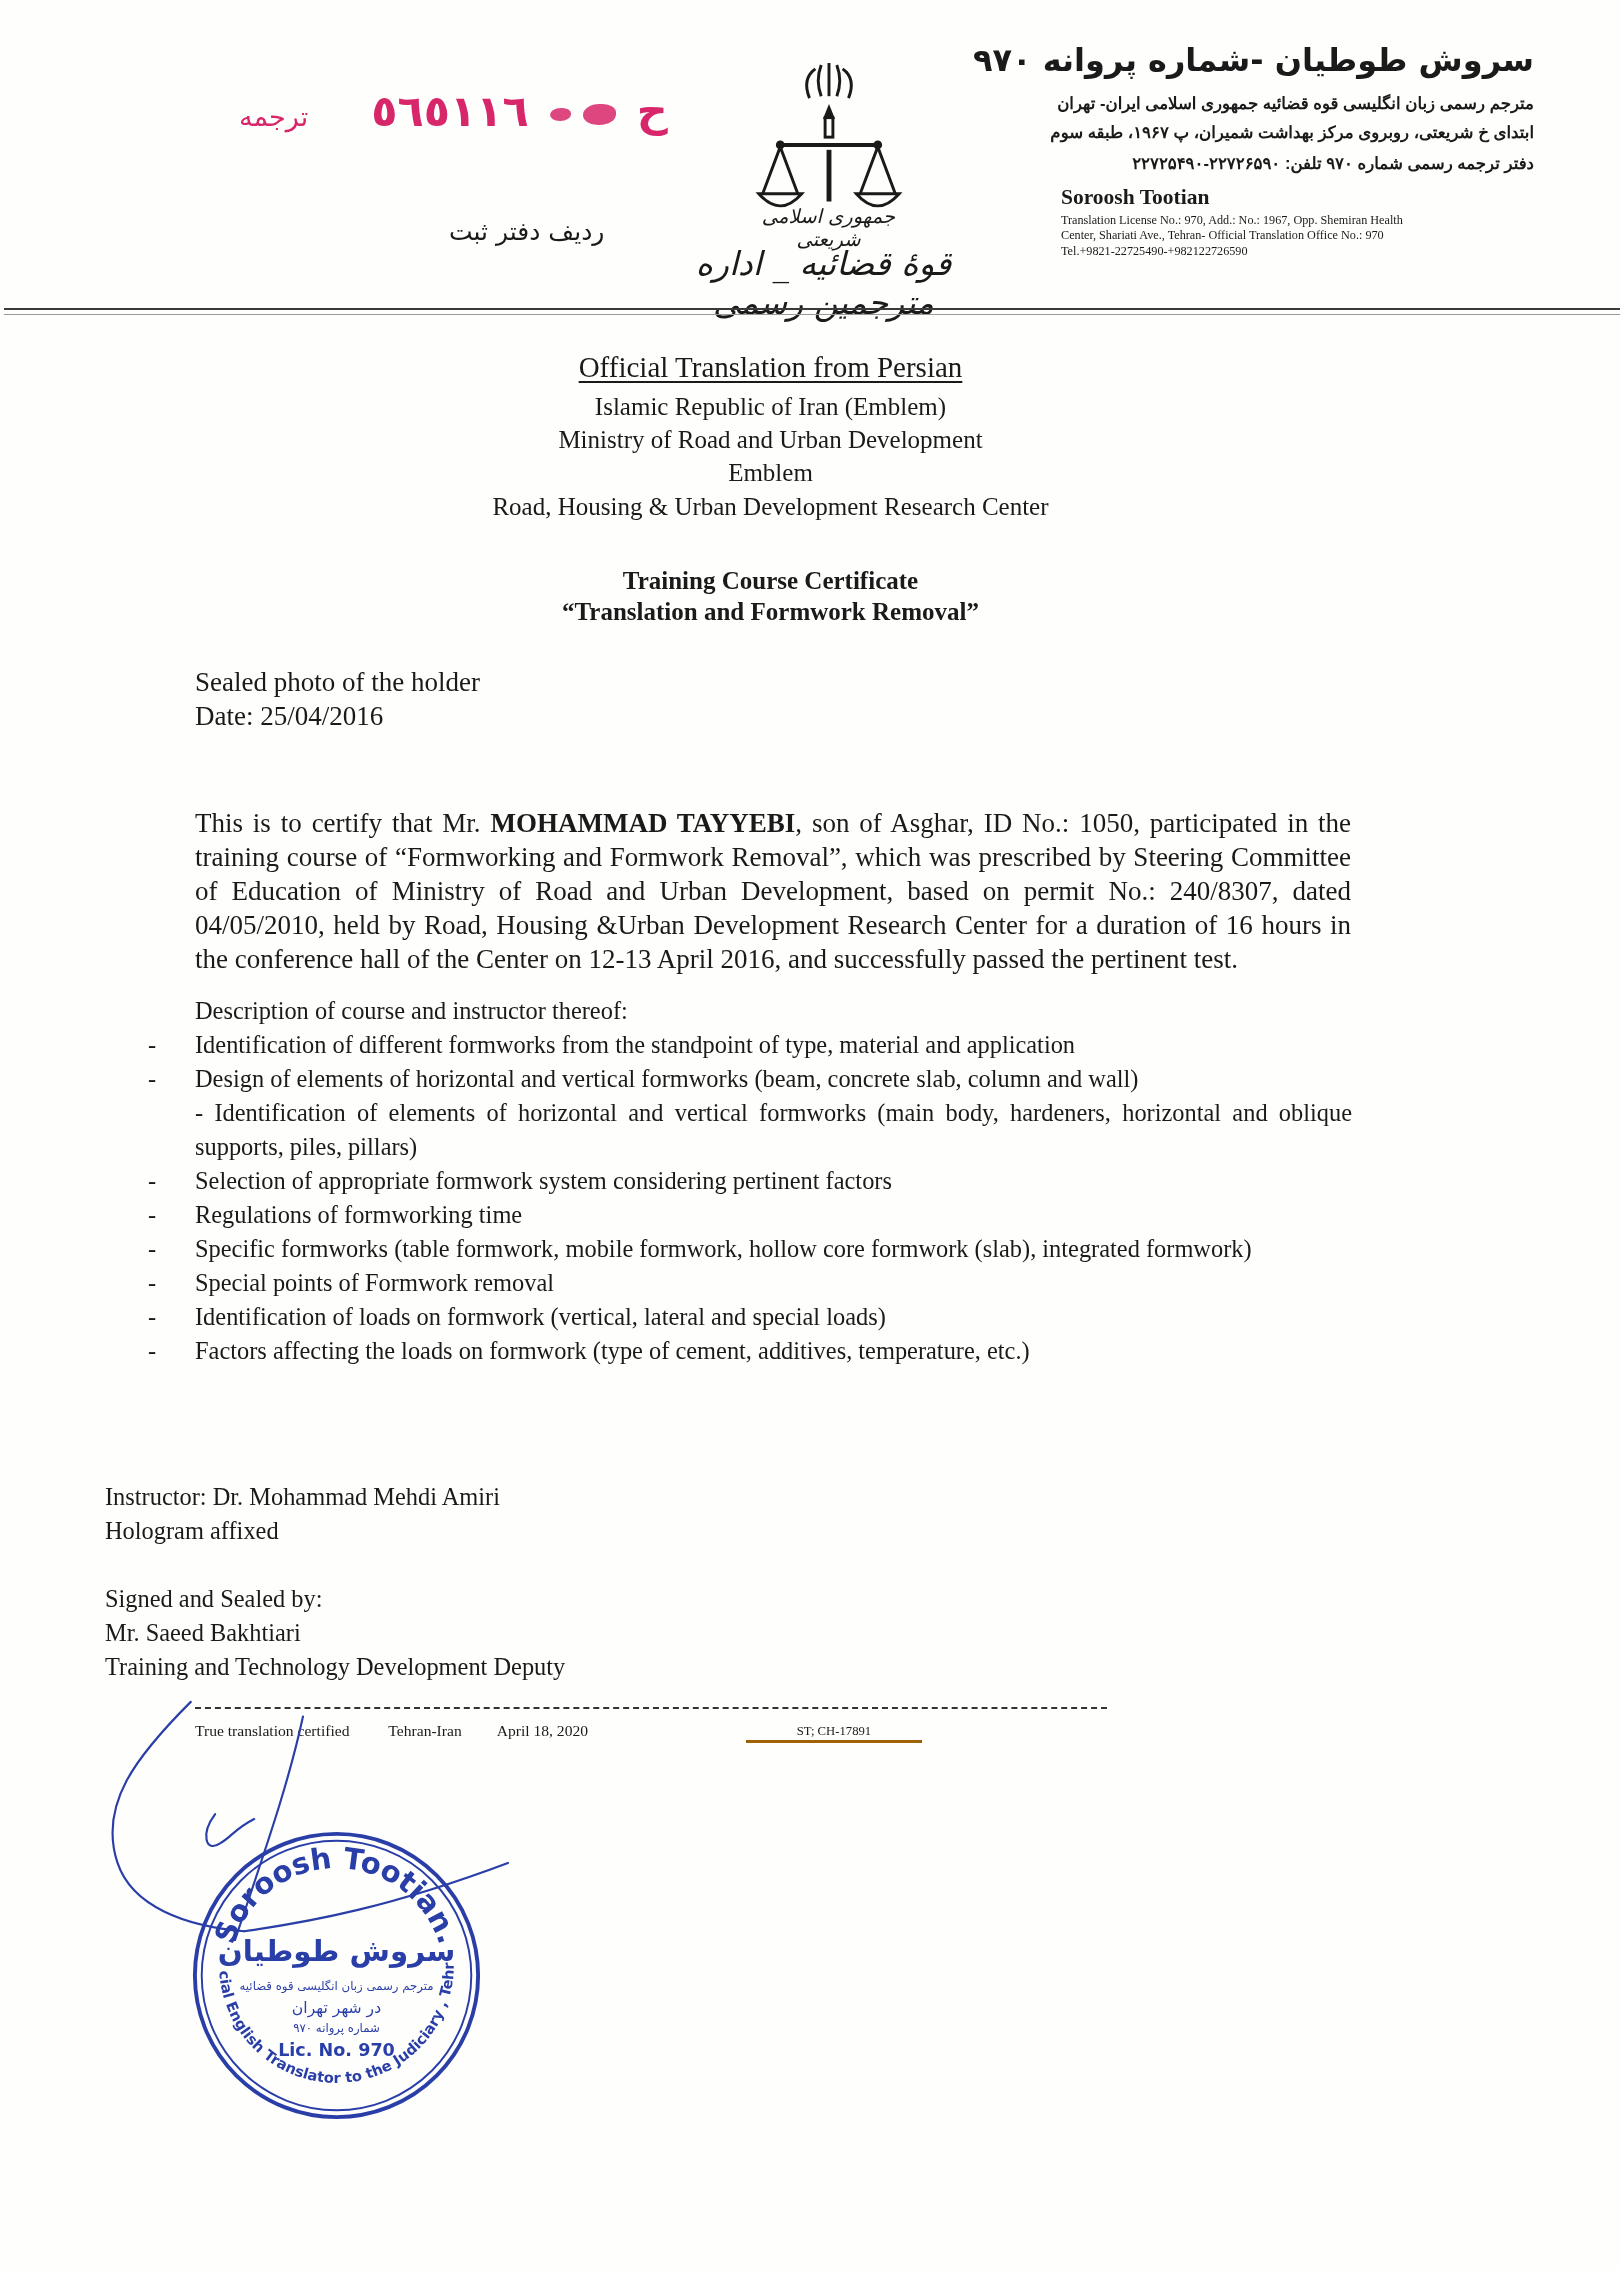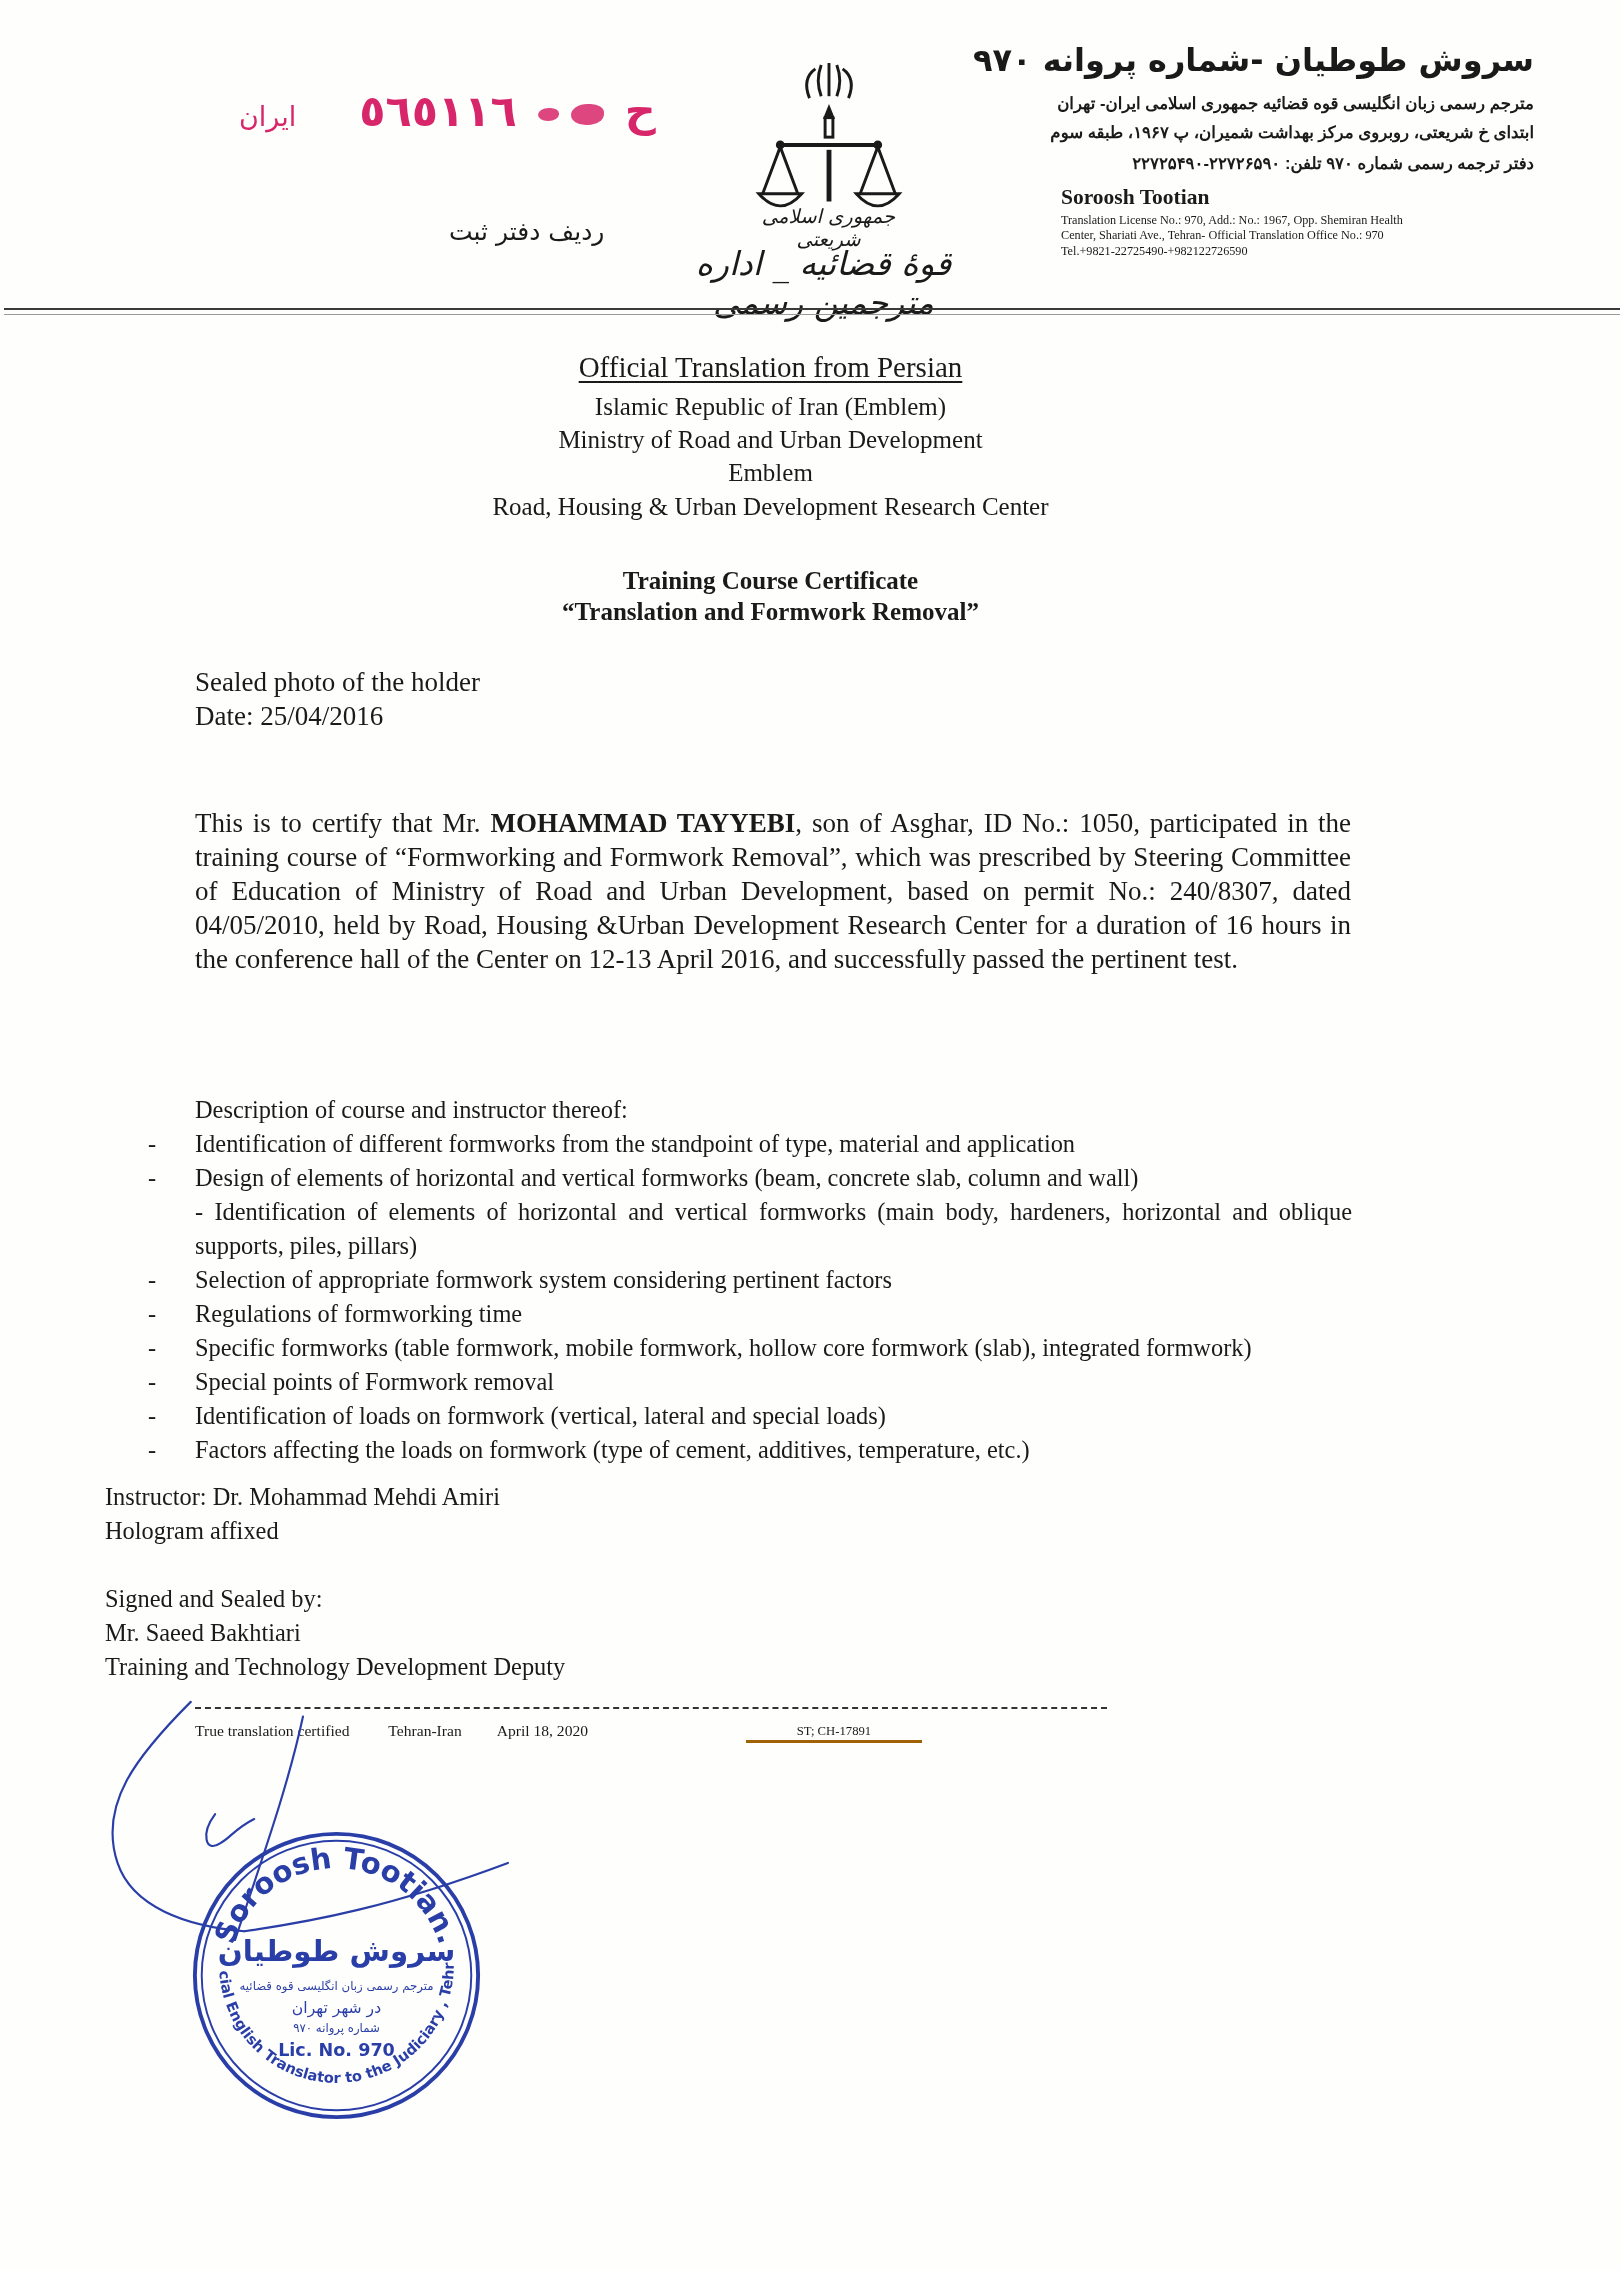--- a/index.html
+++ b/index.html
@@ -65,21 +65,21 @@
   .seal { left: 190px; top: 1829px; width: 293px; height: 293px; }
   .signature { left: 98px; top: 1697px; width: 449px; height: 244px; }
 </style>
 </head>
 <body>
 
 <div class="abs stamp-red">
   <span>ح</span>
   <span class="blot"></span><span class="blot" style="width:21.5px;height:13.7px;"></span>
   <span style="margin-left:48px;">٥٦٥١١٦</span>
-  <span class="shomare">ایران</span>
+  <span class="shomare">ترجمه</span>
 </div>
 <div class="abs radif">ردیف دفتر ثبت</div>
 
 <svg class="abs emblem" viewBox="0 0 160 175">
   <g fill="none" stroke="#1a1a1a" stroke-width="3">
 
     <path d="M66 12 q-14 10 -6 30 M94 12 q14 10 6 30 M72 8 q-6 16 0 32 M88 8 q6 16 0 32"></path>
     <line x1="80" y1="6" x2="80" y2="40"></line>
 
     <path d="M80 52 l-4 10 h8 z" fill="#1a1a1a"></path>
@@ -118,21 +118,21 @@
 <div class="abs center cert-title" style="top:564px;">Training Course Certificate</div>
 <div class="abs center cert-title" style="top:595px;">“Translation and Formwork Removal”</div>
 
 <div class="abs para" style="top:665px;">
   <div>Sealed photo of the holder</div>
   <div>Date: 25/04/2016</div>
 </div>
 
 <div class="abs para justify" style="top:806px;"><span>This is to certify that Mr. </span><b>MOHAMMAD TAYYEBI</b><span>, son of Asghar, ID No.: 1050, participated in the training course of “Formworking and Formwork Removal”, which was prescribed by Steering Committee of Education of Ministry of Road and Urban Development, based on permit No.: 240/8307, dated 04/05/2010, held by Road, Housing &amp;Urban Development Research Center for a duration of 16 hours in the conference hall of the Center on 12-13 April 2016, and successfully passed the pertinent test.</span></div>
 
-<div class="abs list" style="top:1093px;">
+<div class="abs list" style="top:994px;">
   <div class="list-item">
     <span class="dash"></span>
     <span class="txt">Description of course and instructor thereof:</span>
   </div>
   <div id="course-items">
       <div class="list-item">
         <span class="dash">-</span>
         <span class="txt">Identification of different formworks from the standpoint of type, material and application</span>
       </div>
       <div class="list-item">

